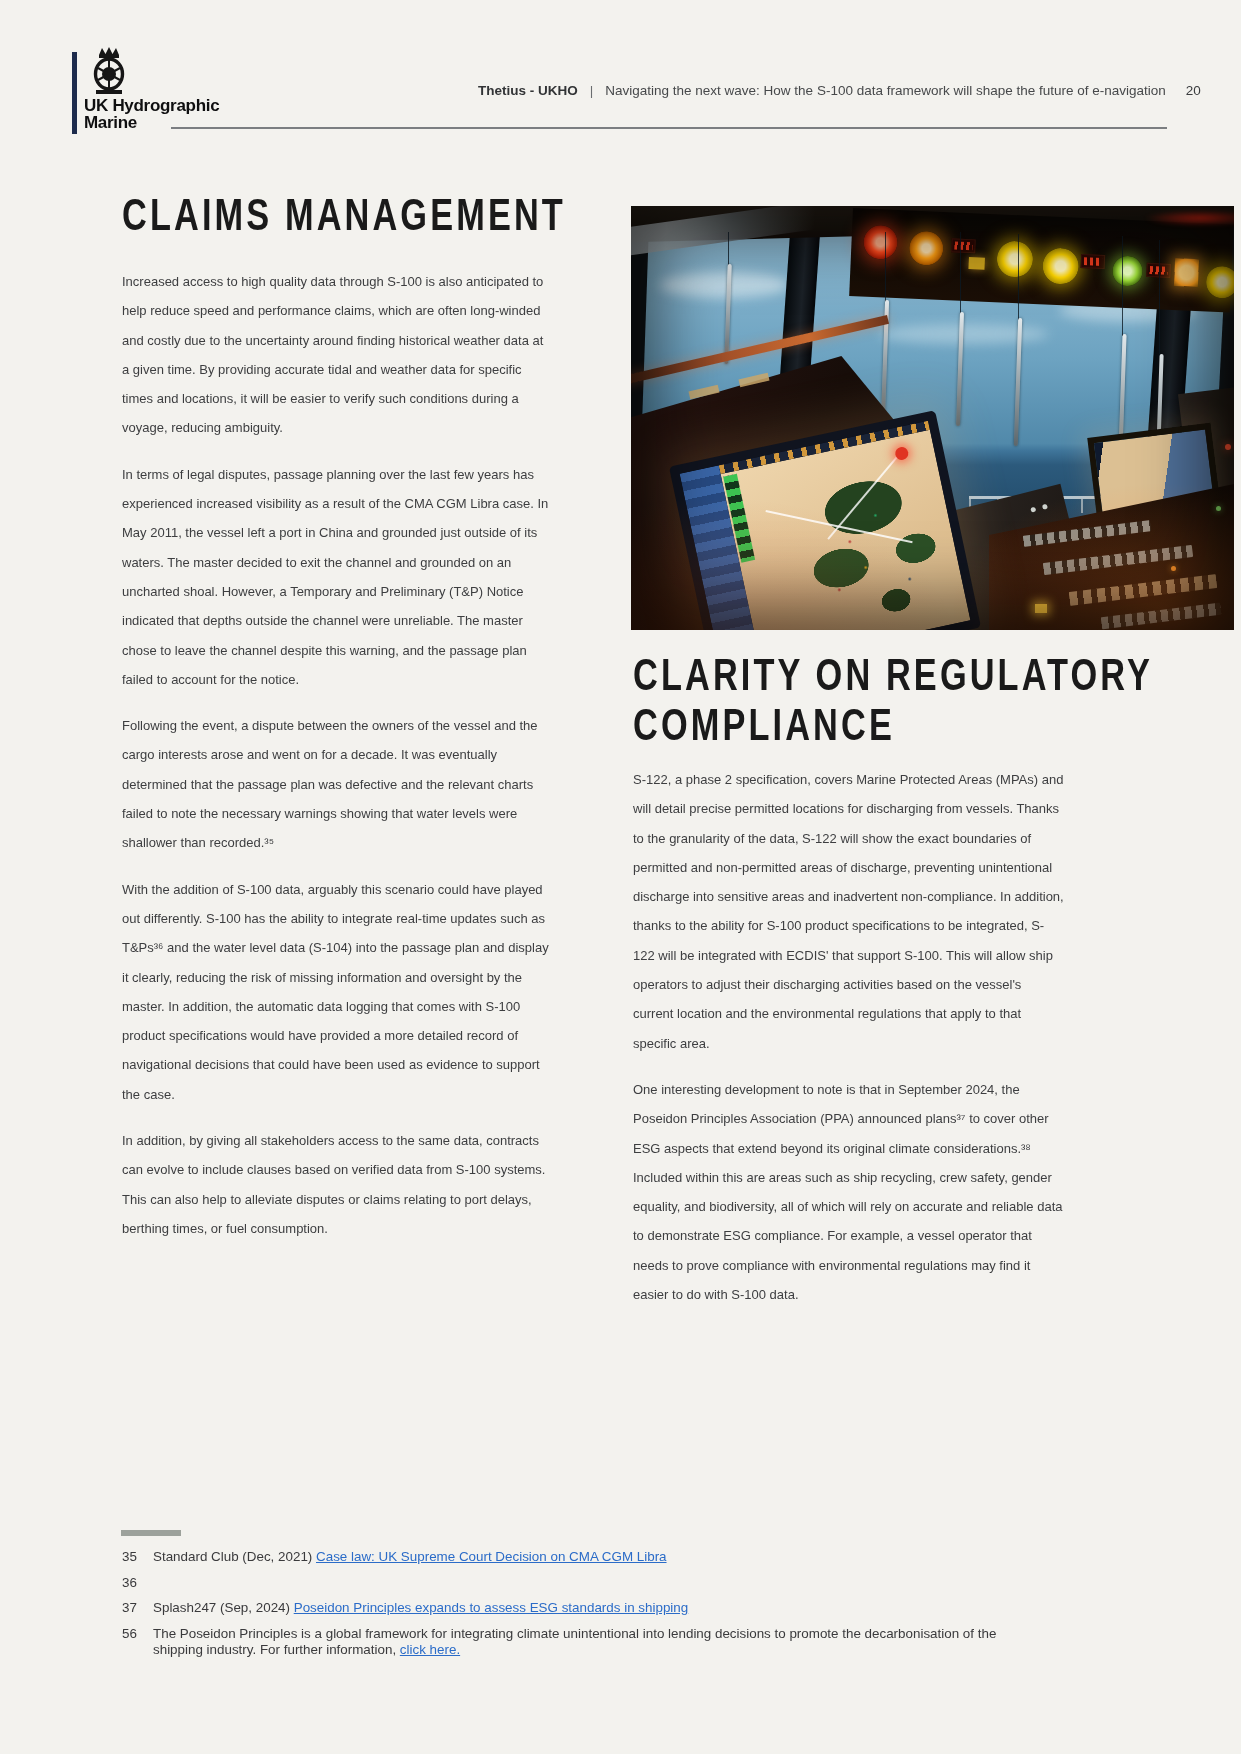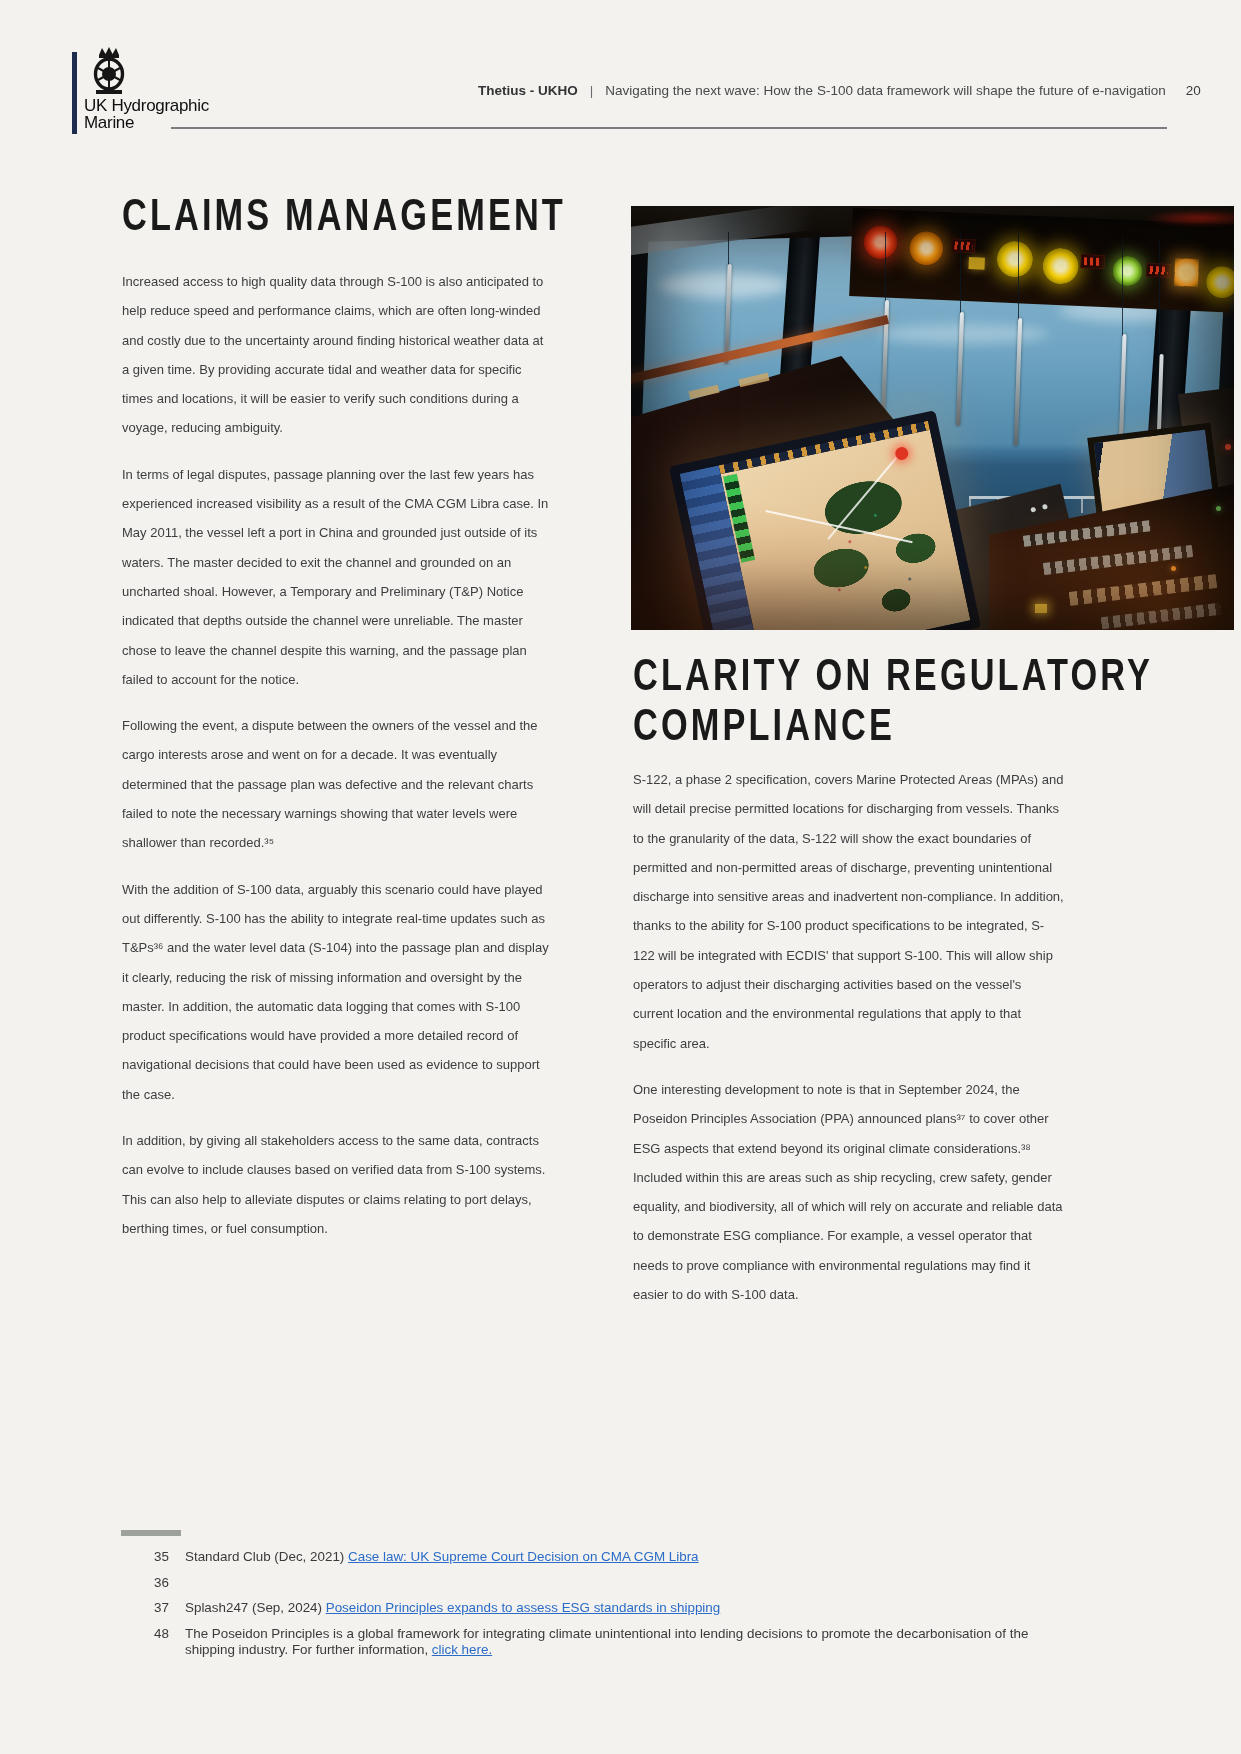--- a/index.html
+++ b/index.html
@@ -7,42 +7,42 @@
     width:1241px;height:1754px;position:relative;overflow:hidden;
     background:#f3f2ee;
     font-family:"Liberation Sans",sans-serif;
     -webkit-font-smoothing:antialiased;
   }
   .page{position:absolute;inset:0;}
 
   
   .logo-bar{position:absolute;left:72px;top:52px;width:5px;height:82px;background:#1d2b4c;}
   .crest{position:absolute;left:86px;top:46px;width:46px;height:50px;}
-  .org{position:absolute;left:84px;top:97px;font-size:17px;font-weight:400;color:#0f0f10;line-height:17px;letter-spacing:-0.3px;}
+  .org{position:absolute;left:84px;top:97px;font-size:17px;font-weight:700;color:#0f0f10;line-height:17px;letter-spacing:-0.3px;}
   .org span{display:block;}
   .hdr-meta{position:absolute;left:478px;top:83px;font-size:13.5px;color:#47494b;white-space:nowrap;}
   .hm-b{font-weight:700;color:#323436;}
   .hm-sep{margin:0 12px;color:#6a6d70;}
   .hm-p{margin-left:20px;color:#3b3d3f;}
   .hdr-rule{position:absolute;left:171px;top:127px;width:996px;height:2px;background:#7b7e81;}
 
   
   .col h1{margin:0;font-size:44px;font-weight:700;color:#1a1a1a;line-height:50px;}
   .cond{display:block;transform:scaleX(0.78);transform-origin:0 50%;letter-spacing:4px;white-space:nowrap;}
   .col p{margin:17px 0 0 0;font-size:13px;line-height:29.3px;color:#3d3e40;}
   .left-col{position:absolute;left:122px;top:190px;width:430px;}
   .left-col p:first-of-type{margin-top:27px;}
   .right-col{position:absolute;left:633px;top:650px;width:432px;}
   .right-col p:first-of-type{margin-top:15px;}
 
   
   .fn-bar{position:absolute;left:121px;top:1530px;width:60px;height:6px;background:#9ca19b;}
   .fn{position:absolute;left:122px;top:1549px;width:1020px;font-size:13.4px;line-height:16.5px;color:#3a3a3c;}
   .fn-row{display:flex;margin-bottom:9px;}
-  .fn-num{width:31px;flex:none;margin-left:32px;}
+  .fn-num{width:31px;flex:none;}
   .fn-body{max-width:845px;}
   .fn-link{color:#2b6cc8;text-decoration:underline;cursor:pointer;}
   .fn-link:empty{display:none;}
 
   
   .photo{position:absolute;left:631px;top:206px;width:603px;height:424px;background:#0f0b08;overflow:hidden;}
   .photo *{position:absolute;}
   .ph-sky{left:0;top:24px;width:100%;height:356px;
     background:linear-gradient(180deg,#8fbbd3 0%,#6da3c1 36%,#5189aa 60%,#3f759a 62%,#2c5a7c 66%,#204968 84%,#183c58 100%);}
   .cl1{left:28px;top:66px;width:130px;height:26px;border-radius:50%;background:rgba(236,245,249,.55);filter:blur(6px);}
@@ -299,18 +299,18 @@
       <span class="fn-body"><span>Standard Club (Dec, 2021) </span><a class="fn-link">Case law: UK Supreme Court Decision on CMA CGM Libra</a></span>
     </div>
     <div class="fn-row">
       <span class="fn-num">36</span>
     </div>
     <div class="fn-row">
       <span class="fn-num">37</span>
       <span class="fn-body"><span>Splash247 (Sep, 2024) </span><a class="fn-link">Poseidon Principles expands to assess ESG standards in shipping</a></span>
     </div>
     <div class="fn-row">
-      <span class="fn-num">48</span>
+      <span class="fn-num">56</span>
       <span class="fn-body"><span>The Poseidon Principles is a global framework for integrating climate unintentional into lending decisions to promote the decarbonisation of the shipping industry. For further information, </span><a class="fn-link">click here.</a></span>
     </div>
   </div>
 
 </div>
 
 </body></html>

